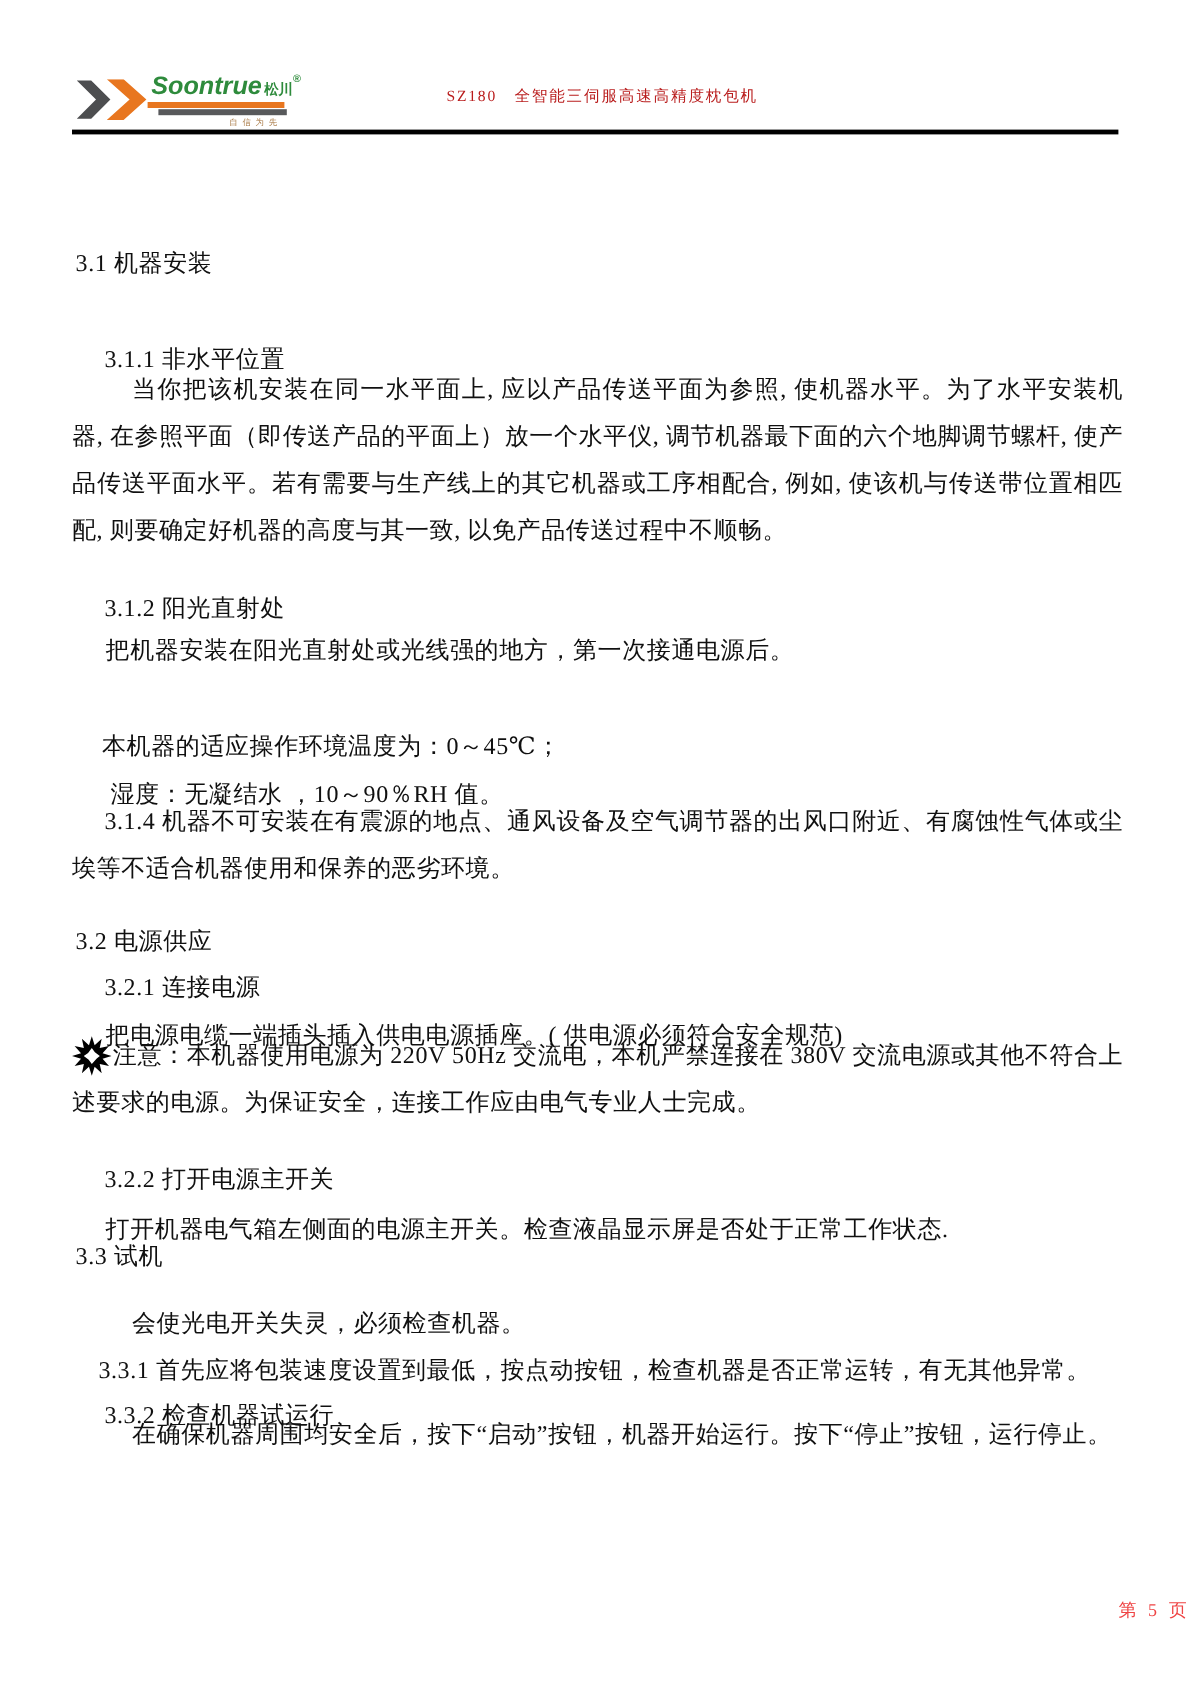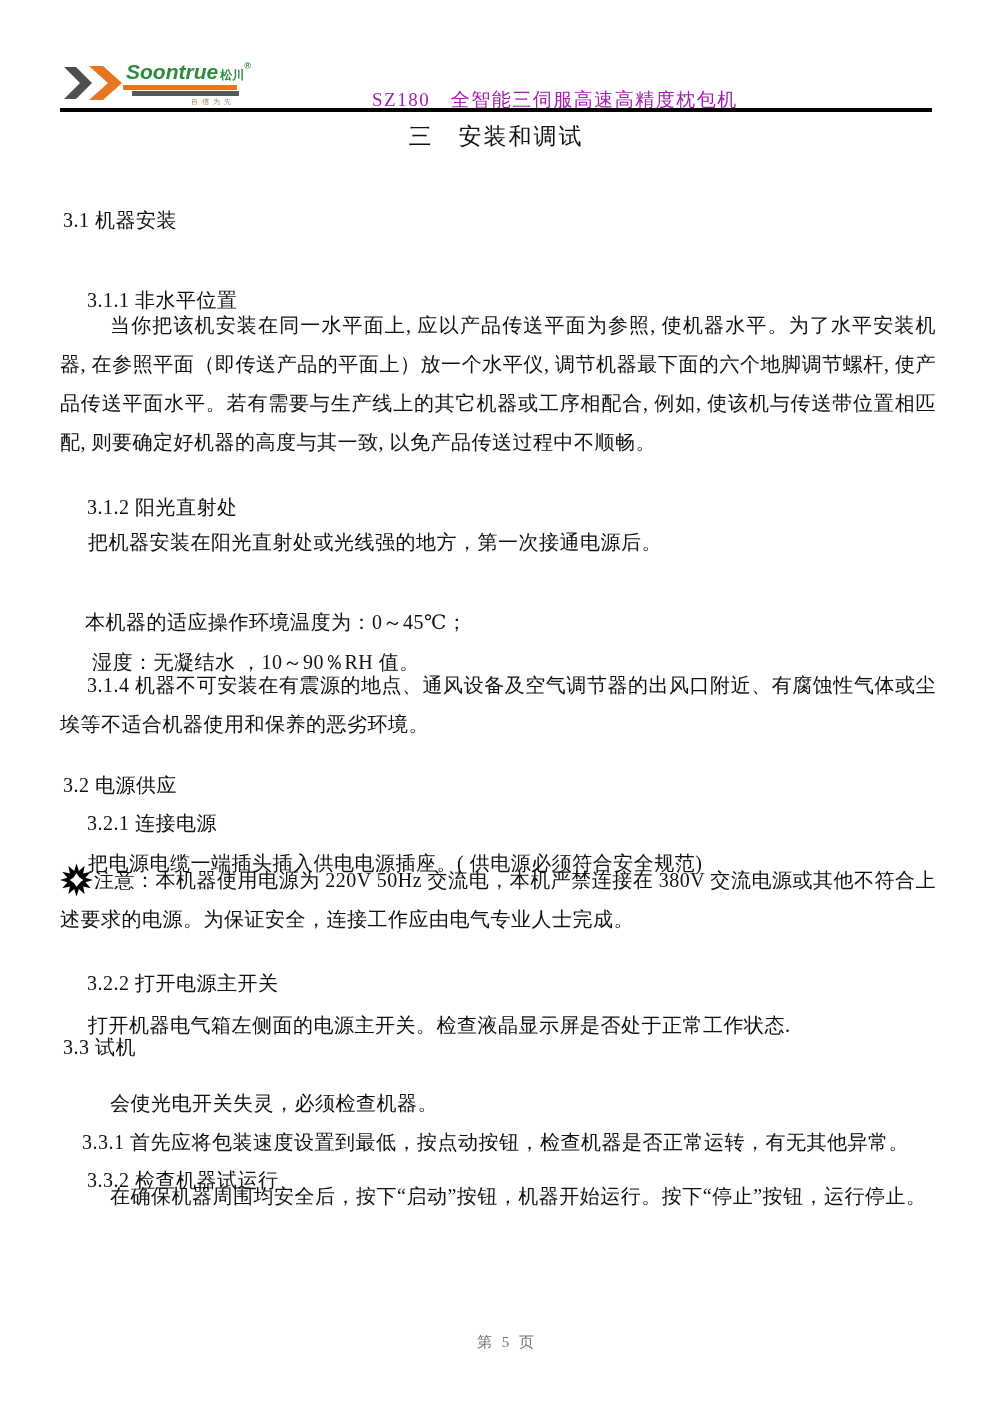--- a/index.html
+++ b/index.html
@@ -14,59 +14,58 @@
   
   .logo-chevrons{position:absolute;left:64px;top:66px;}
   .brand{position:absolute;left:126px;top:60px;font-family:"Liberation Sans","DejaVu Sans",sans-serif;
          font-style:italic;font-weight:bold;font-size:21px;color:#2e8b3c;letter-spacing:0px;white-space:nowrap;}
   .brand-cn{font-size:12px;font-style:normal;margin-left:2px;}
   .brand-reg{font-size:9px;vertical-align:10px;font-style:normal;}
   .bar-orange{position:absolute;left:123px;top:85px;width:114px;height:5px;background:#e8761f;}
   .bar-gray{position:absolute;left:132px;top:91px;width:107px;height:5px;background:#58595b;}
   .logo-slogan{position:absolute;left:191px;top:97px;font-size:7px;letter-spacing:4px;color:#a87843;
                font-family:"Liberation Sans",sans-serif;white-space:nowrap;}
-  .doc-model{position:absolute;left:372px;top:87px;font-size:19px;letter-spacing:1.5px;white-space:pre;color:#a21caf;}
+  .doc-model{position:absolute;left:372px;top:71px;font-size:13px;letter-spacing:1.5px;white-space:pre;color:#b91c1c;}
   .header-rule{position:absolute;left:60px;right:60px;top:108px;height:4px;background:#000000;}
   
   .blk{position:absolute;left:60px;right:56px;font-size:20px;line-height:39px;
        letter-spacing:0.5px;text-align:justify;color:#101010;}
   .doc-title{position:absolute;left:0;right:0;top:122px;text-align:center;font-size:23px;
              letter-spacing:2px;line-height:30px;}
   .ti3{text-indent:3px;}
   .ti22{text-indent:22px;}
   .ti25{text-indent:25px;}
   .ti27{text-indent:27px;}
   .ti28{text-indent:28px;}
   .ti32{text-indent:32px;}
   .ti50{text-indent:50px;}
   .ti52{text-indent:52px;}
   .oneline{white-space:nowrap;text-align:left;margin-top:20px;}
   .notice-icon{float:left;width:33px;height:34px;margin:2px 1px 0 0;}
-  .footer{position:absolute;left:0;right:0;top:1333px;text-align:center;font-size:15px;
-          letter-spacing:3px;color:#737373;margin-left:22px;}
+  .footer{position:absolute;left:0;right:0;top:1333px;text-align:right;font-size:15px;
+          letter-spacing:3px;color:#ef4444;margin-left:22px;}
 </style>
 </head>
 <body>
 
 <div class="page">
 
   <div>
     <svg class="logo-chevrons" width="62" height="34" viewBox="0 0 62 34">
       <polygon points="0,1 12,1 28,17 12,33 0,33 16,17" fill="#4d4e50"></polygon>
       <polygon points="25,0 39,0 58,17 39,34 25,34 44,17" fill="#e8761f"></polygon>
     </svg>
     <div class="brand"><span>Soontrue</span><span class="brand-cn">松川</span><span class="brand-reg">®</span></div>
     <div class="bar-orange"></div>
     <div class="bar-gray"></div>
     <div class="logo-slogan">自信为先</div>
     <div class="doc-model">SZ180　全智能三伺服高速高精度枕包机</div>
     <div class="header-rule"></div>
   </div>
 
-  <div class="doc-title">三　安装和调试</div>
 
   <div class="blk ti3 oneline" style="top:181px">3.1 机器安装</div>
 
   <div class="blk ti27 oneline" style="top:261px">3.1.1 非水平位置</div>
   <div class="blk ti50" style="top:306px">当你把该机安装在同一水平面上, 应以产品传送平面为参照, 使机器水平。为了水平安装机器, 在参照平面（即传送产品的平面上）放一个水平仪, 调节机器最下面的六个地脚调节螺杆, 使产品传送平面水平。若有需要与生产线上的其它机器或工序相配合, 例如, 使该机与传送带位置相匹配, 则要确定好机器的高度与其一致, 以免产品传送过程中不顺畅。</div>
 
   <div class="blk ti27 oneline" style="top:468px">3.1.2 阳光直射处</div>
   <div class="blk ti28 oneline" style="top:503px">把机器安装在阳光直射处或光线强的地方，第一次接通电源后。</div>
 
   <div class="blk ti25 oneline" style="top:583px">本机器的适应操作环境温度为：0～45℃；</div>

